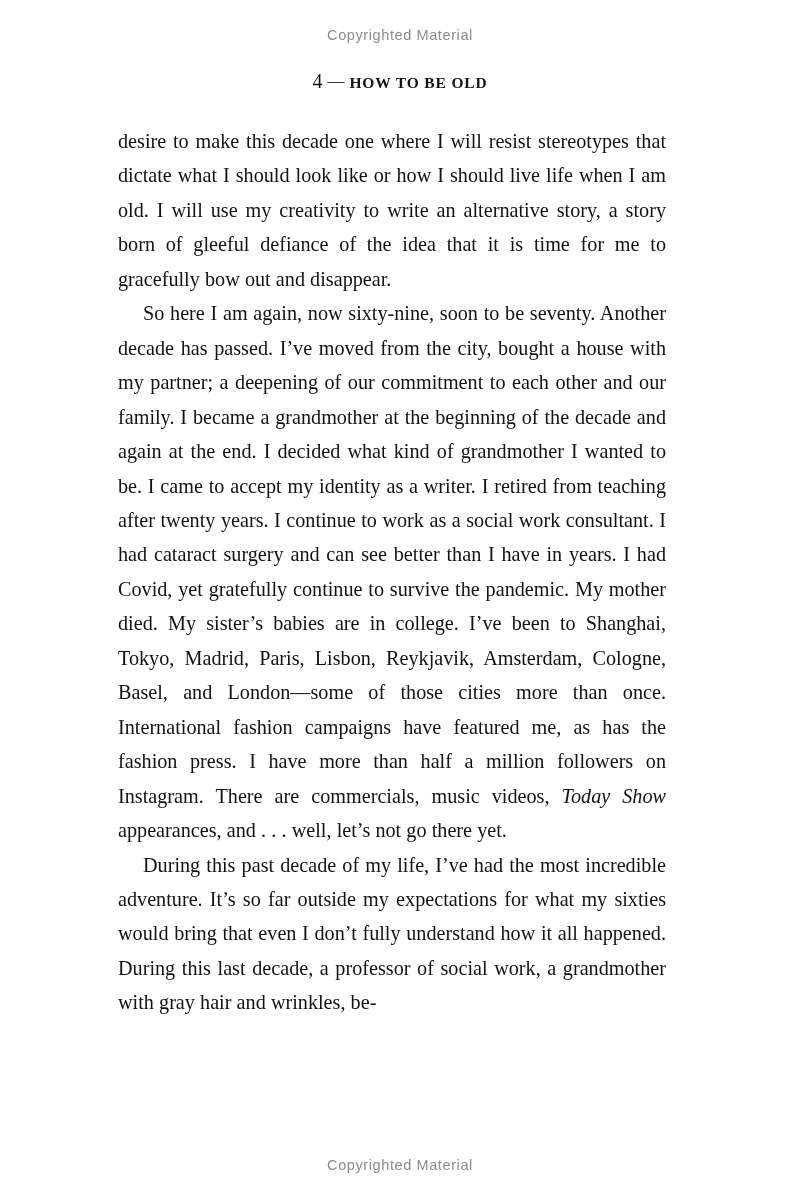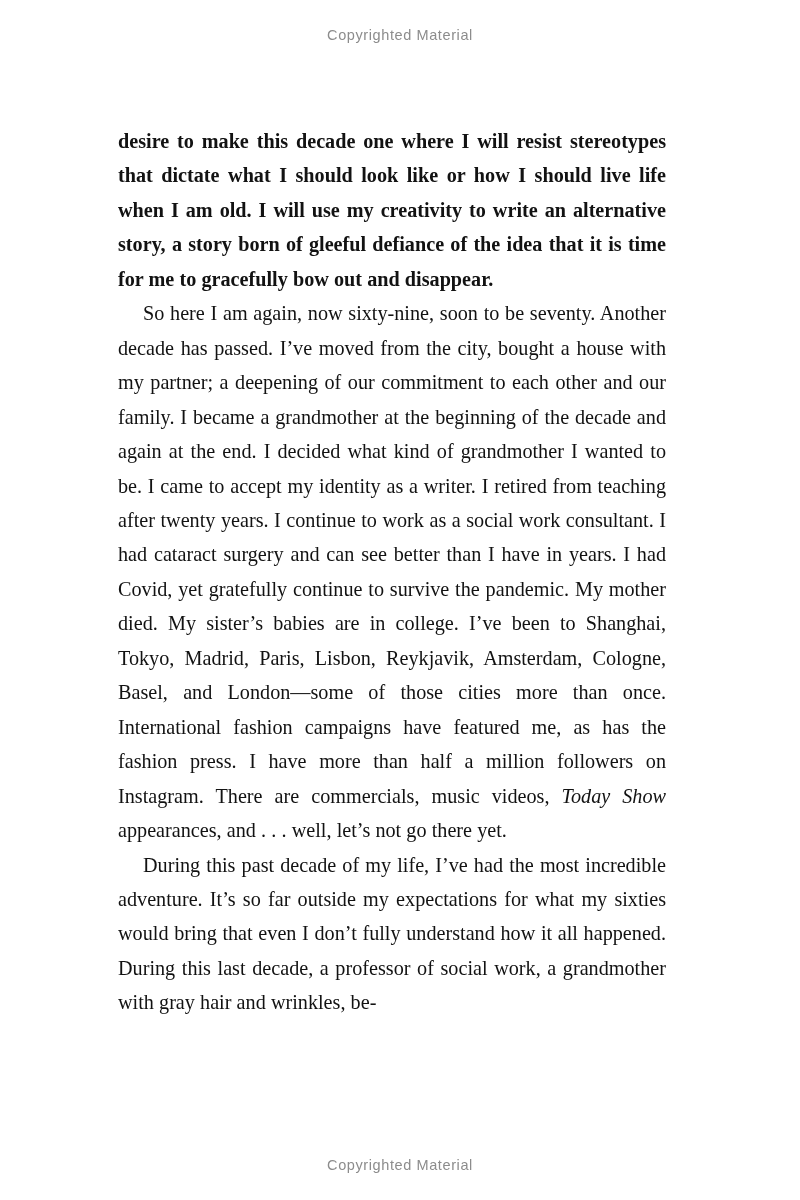--- a/index.html
+++ b/index.html
@@ -82,34 +82,36 @@
     -webkit-hyphens: none;
     hyphens: none;
     color: #121212;
     word-spacing: 0.1px;
   }
   p.body-par.indented {
     text-indent: 25px;
   }
   p.body-par.flush {
     text-indent: 0;
-    font-weight: bold;
   }
   
 
   em {
   }
 </style>
 </head>
 <body>
 
 <div class="page">
 
   <div class="watermark watermark-top">Copyrighted Material</div>
 
+  <div class="running-head">
+    <span class="folio">4</span><span class="rule">—</span><span class="rh-title">HOW TO BE OLD</span>
+  </div>
 
   <div class="text-block">
 
     <p class="body-par flush">desire to make this decade one where I will resist stereotypes that dictate what I should look like or how I should live life when I am old. I will use my creativity to write an alterna­tive story, a story born of gleeful defiance of the idea that it is time for me to gracefully bow out and disappear.</p>
 
     <p class="body-par indented"><span>So here I am again, now sixty-nine, soon to be seventy. Another decade has passed. I’ve moved from the city, bought a house with my partner; a deepening of our commitment to each other and our family. I became a grandmother at the beginning of the decade and again at the end. I decided what kind of grandmother I wanted to be. I came to accept my identity as a writer. I retired from teaching after twenty years. I continue to work as a social work consultant. I had cataract surgery and can see better than I have in years. I had Covid, yet gratefully continue to survive the pandemic. My mother died. My sister’s babies are in college. I’ve been to Shanghai, Tokyo, Madrid, Paris, Lisbon, Reykjavik, Am­sterdam, Cologne, Basel, and London—some of those cit­ies more than once. International fashion campaigns have featured me, as has the fashion press. I have more than half a million followers on Instagram. There are commercials, music videos, </span><em>Today Show</em><span> appearances, and . . . well, let’s not go there yet.</span></p>
 
     <p class="body-par indented">During this past decade of my life, I’ve had the most in­credible adventure. It’s so far outside my expectations for what my sixties would bring that even I don’t fully understand how it all happened. During this last decade, a professor of social work, a grandmother with gray hair and wrinkles, be-</p>
 
   </div>

